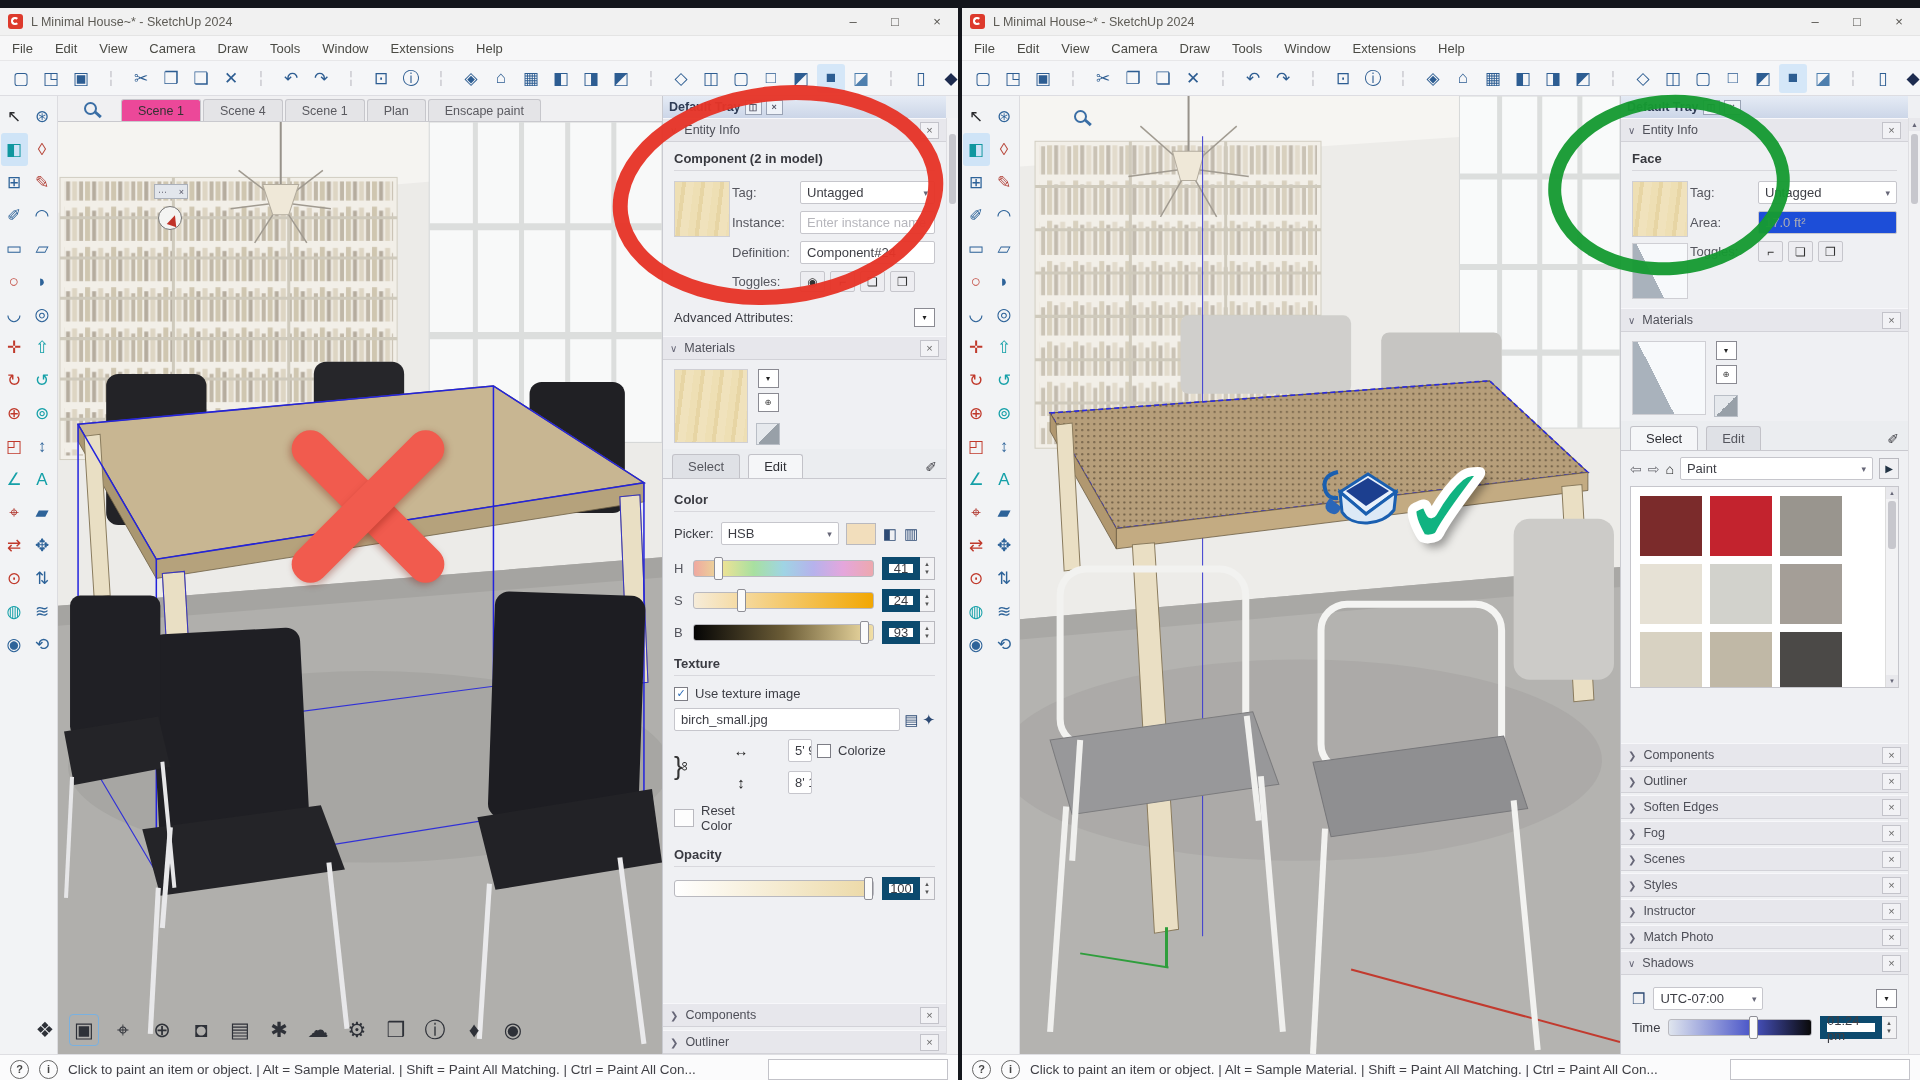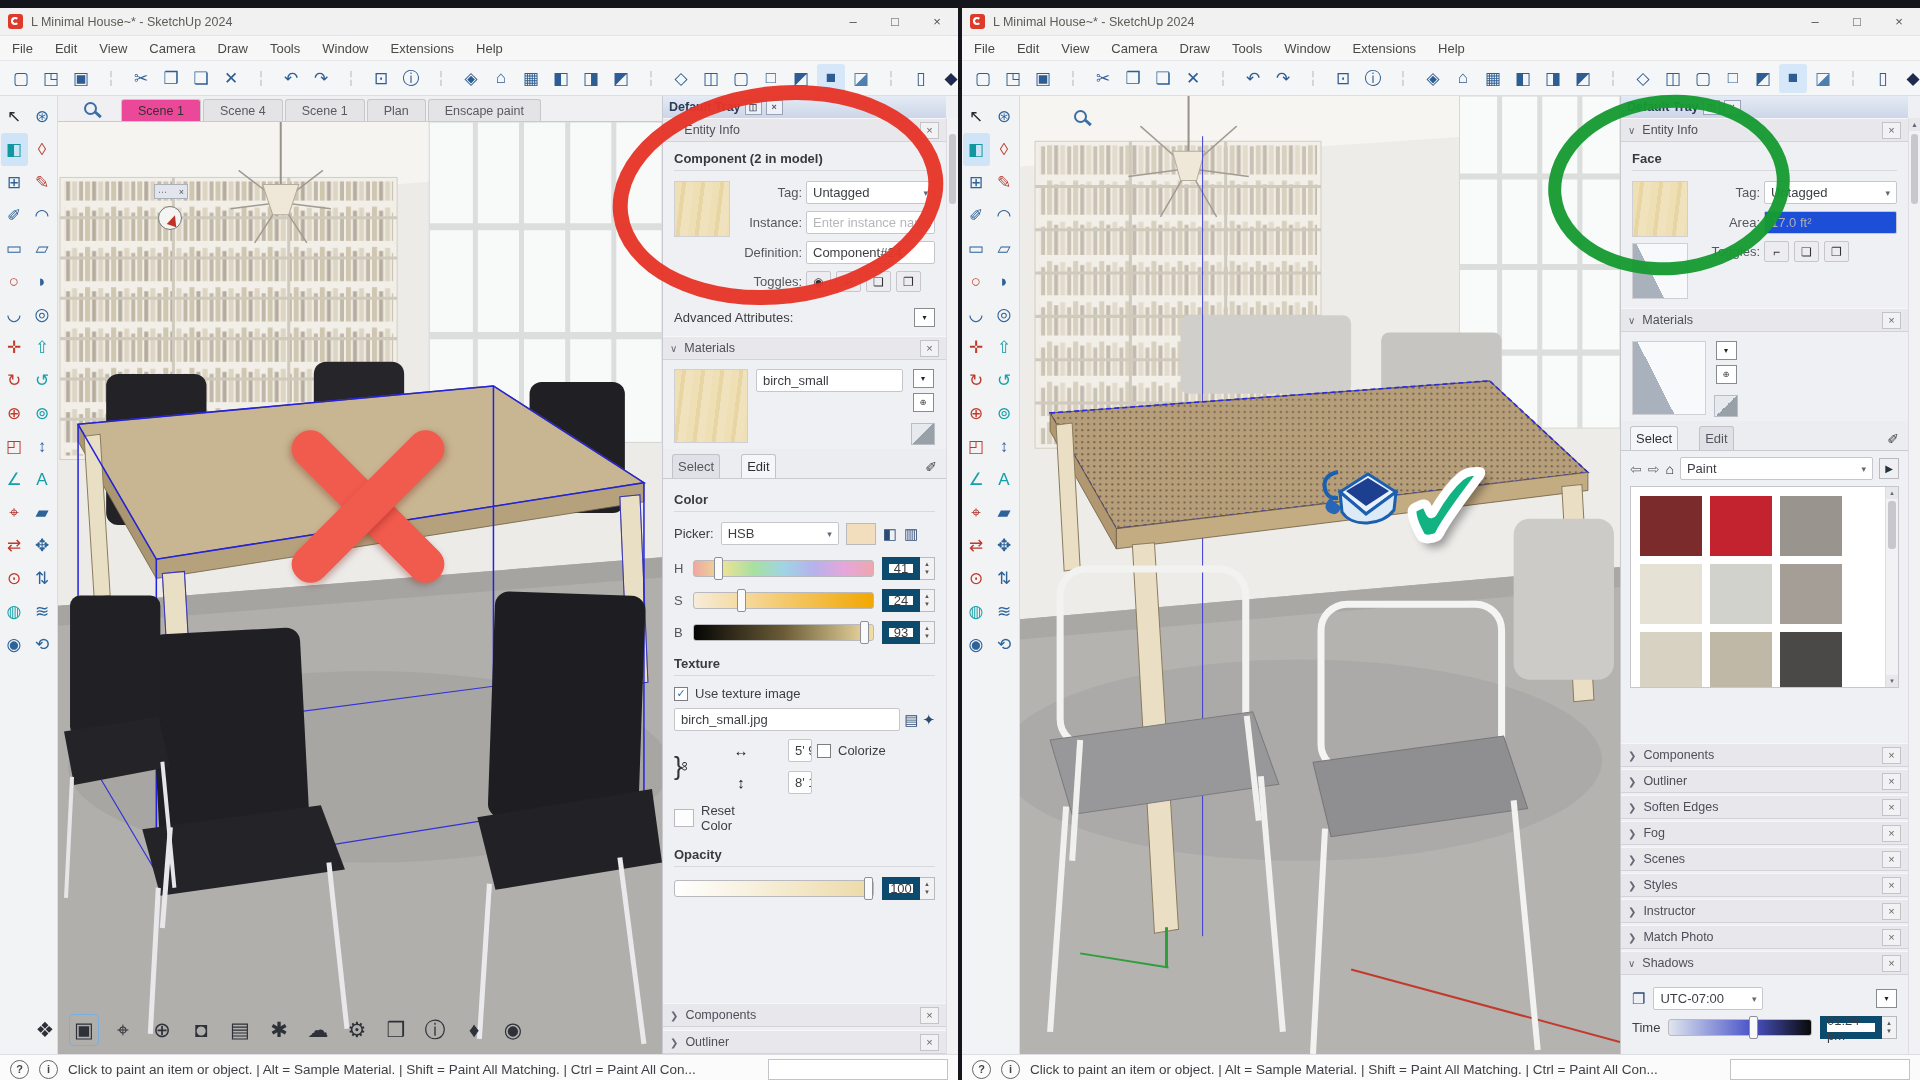--- a/index.html
+++ b/index.html
@@ -91,21 +91,21 @@
        justify-content:center;font-size:9px;color:#556;margin-left:4px;}
   .tbx:first-of-type{margin-left:auto;}
   .sechead{height:24px;background:#e7e7ec;border-top:1px solid #f7f7fa;border-bottom:1px solid #d2d2d8;
            display:flex;align-items:center;gap:7px;padding:0 7px;color:#4e4f58;font-size:12.5px;flex:0 0 auto;}
   .chev{font-size:10px;color:#667;}
   .xbox{margin-left:auto;width:19px;height:17px;border:1px solid #c3c3ca;background:#f2f2f5;
         display:flex;align-items:center;justify-content:center;font-size:11px;color:#666;}
   .body{padding:9px 11px;flex:0 0 auto;}
   .etype{font-weight:bold;color:#38393f;margin-bottom:4px;}
   .hr{border-top:1px solid #d8d8dd;margin:4px 0 10px;}
-  .eibody{display:flex;gap:8px;text-align:right;}
+  .eibody{display:flex;gap:2px;}
   .thumbcol{display:flex;flex-direction:column;gap:6px;flex:0 0 auto;}
   .thumb{width:56px;height:56px;border:1px solid #cfcfd4;background:
          repeating-linear-gradient(97deg,#eedfb4 0 7px,#e7d5a4 7px 11px,#f0e2bc 11px 19px);}
   .thumb.big{width:74px;height:74px;}
   .thumb.default{background:linear-gradient(63deg,#a9b2bc 38%,#f7f9fb 38%);}
   .fieldcol{flex:1;display:flex;flex-direction:column;gap:7px;min-width:0;}
   .frow{display:flex;align-items:center;gap:4px;}
   .flab{width:64px;color:#55565e;flex:0 0 auto;}
   .inp,.sel{height:23px;border:1px solid #c6c6cc;background:#fff;display:flex;align-items:center;
             padding:0 6px;border-radius:2px;flex:1;min-width:0;white-space:nowrap;overflow:hidden;}
@@ -116,22 +116,22 @@
        justify-content:center;font-size:12px;border-radius:2px;margin-right:5px;color:#333;}
   .advrow{display:flex;align-items:center;justify-content:space-between;margin-top:16px;}
   .detbtn{width:21px;height:19px;border:1px solid #8a8a92;background:#fff;display:flex;flex-direction:column;
           align-items:center;justify-content:center;font-size:8px;color:#222;line-height:1;}
   .matrow{display:flex;gap:8px;}
   .sidebtns{display:flex;flex-direction:column;gap:5px;align-items:center;flex:0 0 auto;}
   .corner-pane{width:24px;height:22px;background:linear-gradient(135deg,#e6e9ed 50%,#98a0a8 50%);
                border:1px solid #b9bec6;margin-top:6px;}
   .tabs{display:flex;align-items:flex-end;padding:5px 9px 0;border-bottom:1px solid #c9c9cf;
         background:#ebedf0;flex:0 0 auto;}
-  .tab{padding:4px 5px;background:#dfe1e6;border:1px solid #c2c2c8;border-bottom:none;
-       border-radius:3px 3px 0 0;margin-right:21px;color:#55565e;}
+  .tab{padding:4px 15px;background:#dfe1e6;border:1px solid #c2c2c8;border-bottom:none;
+       border-radius:3px 3px 0 0;margin-right:8px;color:#55565e;}
   .tab.active{background:#f5f6f8;color:#2f3036;}
   .eyedrop{margin-left:auto;font-size:14px;color:#3a3a40;padding-bottom:3px;}
   .subt{font-weight:bold;color:#3a3b42;margin:4px 0 2px;}
   .prow{display:flex;align-items:center;gap:7px;margin:6px 0 12px;}
   .picksw{width:30px;height:22px;background:#f2debc;border:1px solid #b9b9bf;flex:0 0 auto;}
   .picki{font-size:15px;color:#2d4a74;}
   .srow{display:flex;align-items:center;gap:8px;margin:9px 0;}
   .slab{width:11px;color:#55565e;flex:0 0 auto;}
   .slider{flex:1;height:17px;border:1px solid #b9b9bf;border-radius:3px;position:relative;}
   .sthumb{position:absolute;top:-4px;width:9px;height:23px;background:#fafafa;border:1px solid #8f8f96;
@@ -588,25 +588,20 @@
       </div>
 
       <div class="sechead">
         <span class="chev">∨</span>
         <span>Materials</span>
         <span class="xbox">×</span>
       </div>
       <div class="body" style="padding-bottom:4px;">
         <div class="matrow">
           <div class="thumb big"></div>
-          <div style="flex:1;">
-            <span class="inp">
-                <span>birch_small</span>
-              </span>
-          </div>
           <div class="sidebtns">
             <span class="detbtn">▾</span>
             <span class="detbtn">⊕</span>
             <span class="corner-pane"></span>
           </div>
         </div>
       </div>
       <div class="tabs">
         <span style="display:flex;">
 

